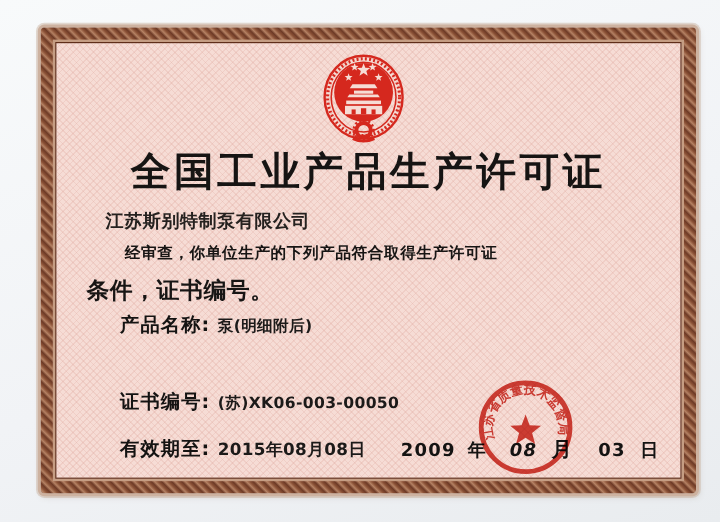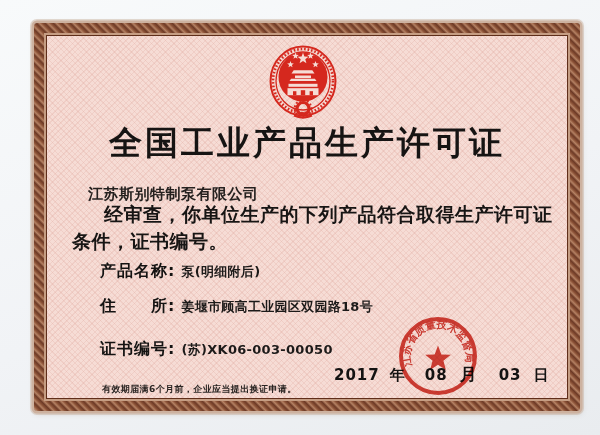--- a/index.html
+++ b/index.html
@@ -13,34 +13,34 @@
   .paper{position:absolute;left:12px;top:12px;right:12px;bottom:12px;
          background-color:#f6dcd5;
          background-image:repeating-linear-gradient(45deg,rgba(224,170,160,.28) 0 1px,transparent 1px 4px),
                           repeating-linear-gradient(-45deg,rgba(224,170,160,.28) 0 1px,transparent 1px 4px);
          border:1px solid #5f2e1a;box-shadow:0 0 0 2px #c59d83;}
   .emblem{position:absolute;left:233px;top:21px;width:72px;height:78px;}
   .title{position:absolute;left:0;right:0;top:98px;text-align:center;
          font-size:33px;font-weight:800;letter-spacing:3px;color:#161413;white-space:nowrap;}
   .subtitle{position:absolute;left:0;right:0;top:134px;text-align:center;
          font-size:17px;font-weight:700;letter-spacing:2px;color:#1b1918;}
-  .company{position:absolute;left:54px;top:162px;font-size:15px;font-weight:600;color:#25211f;letter-spacing:.5px;}
-  .stmt1{position:absolute;left:70px;top:179px;font-size:19px;font-weight:800;color:#171514;letter-spacing:.5px;white-space:nowrap;}
+  .company{position:absolute;left:54px;top:152px;font-size:15px;font-weight:600;color:#25211f;letter-spacing:.5px;}
+  .stmt1{position:absolute;left:70px;top:179px;font-size:13px;font-weight:800;color:#171514;letter-spacing:.5px;white-space:nowrap;}
   .stmt2{position:absolute;left:38px;top:206px;font-size:19px;font-weight:800;color:#171514;letter-spacing:.5px;}
   .row{position:absolute;left:66px;white-space:nowrap;}
   .row .lbl{font-size:16px;font-weight:800;color:#141312;letter-spacing:1px;}
   .row .val{font-size:13px;font-weight:700;color:#1c1a19;margin-left:6px;letter-spacing:.3px;}
   .row .val.big{font-size:14px;}
   .r-product{top:238px;} .r-address{top:273px;} .r-prodaddr{top:296px;}
-  .r-certno{top:316px;}  .r-valid{top:341px;}
+  .r-certno{top:302px;}  .r-valid{top:341px;}
   .note{position:absolute;left:68px;top:360px;font-size:9px;font-weight:700;color:#2a2523;letter-spacing:.4px;}
   .date{position:absolute;left:300px;top:340px;font-size:15px;font-weight:800;color:#141312;white-space:nowrap;}
   .date .num{letter-spacing:1px;}
   .date .u-year{margin-left:10px;}
-  .date .m-num{margin-left:20px;}
+  .date .m-num{margin-left:20px;font-style:italic;}
   .date .u-month{margin-left:12px;font-size:17px;}
   .date .d-num{margin-left:22px;}
   .date .u-day{margin-left:12px;}
   .seal{position:absolute;left:352px;top:281px;width:104px;height:104px;
         opacity:.9;mix-blend-mode:multiply;}
 </style>
 </head>
 <body>
 
 <div class="stage">
@@ -84,31 +84,30 @@
 
     <div class="title">全国工业产品生产许可证</div>
 
     <div class="company">江苏斯别特制泵有限公司</div>
     <div class="stmt1">经审查，你单位生产的下列产品符合取得生产许可证</div>
     <div class="stmt2">条件，证书编号。</div>
 
     <div class="row r-product">
       <span class="lbl">产品名称:</span><span class="val">泵(明细附后)</span>
     </div>
-    <div class="row r-address">
-      <span class="lbl">住　　所:</span><span class="val">姜堰市顾高工业园区双园路18号</span>
-    </div>
     <div class="row r-certno">
       <span class="lbl">证书编号:</span><span class="val">(苏)XK06-003-00050</span>
     </div>
+    <div class="row r-valid">
+      <span class="lbl">有效期至:</span><span class="val big">2015年08月08日</span>
+    </div>
 
-    <div class="note">有效期届满6个月前，企业应当提出换证申请。</div>
 
     <div class="date">
-      <span class="num">2017</span><span class="u-year">年</span><span class="num m-num">08</span><span class="u-month">月</span><span class="num d-num">03</span><span class="u-day">日</span>
+      <span class="num">2009</span><span class="u-year">年</span><span class="num m-num">08</span><span class="u-month">月</span><span class="num d-num">03</span><span class="u-day">日</span>
     </div>
 
     <svg class="seal" viewBox="0 0 104 104" xmlns="http://www.w3.org/2000/svg">
       <defs>
         <path id="sealArc" d="M25.7,61.6 A28,28 0 1 1 78.3,61.6" fill="none"></path>
       </defs>
       <circle cx="52" cy="52" r="37" fill="none" stroke="#cf3026" stroke-width="4"></circle>
       <polygon fill="#cf3026" points="52,41.5 55.35,50.39 64.84,50.83 57.42,56.76 59.94,65.92 52,60.7 44.06,65.92 46.58,56.76 39.16,50.83 48.65,50.39"></polygon>
       <text fill="#cf3026" font-size="11" font-weight="bold" font-family="DejaVu Sans, sans-serif">
         <textPath href="#sealArc" startOffset="0" textLength="104" lengthAdjust="spacingAndGlyphs">江苏省质量技术监督局</textPath>

